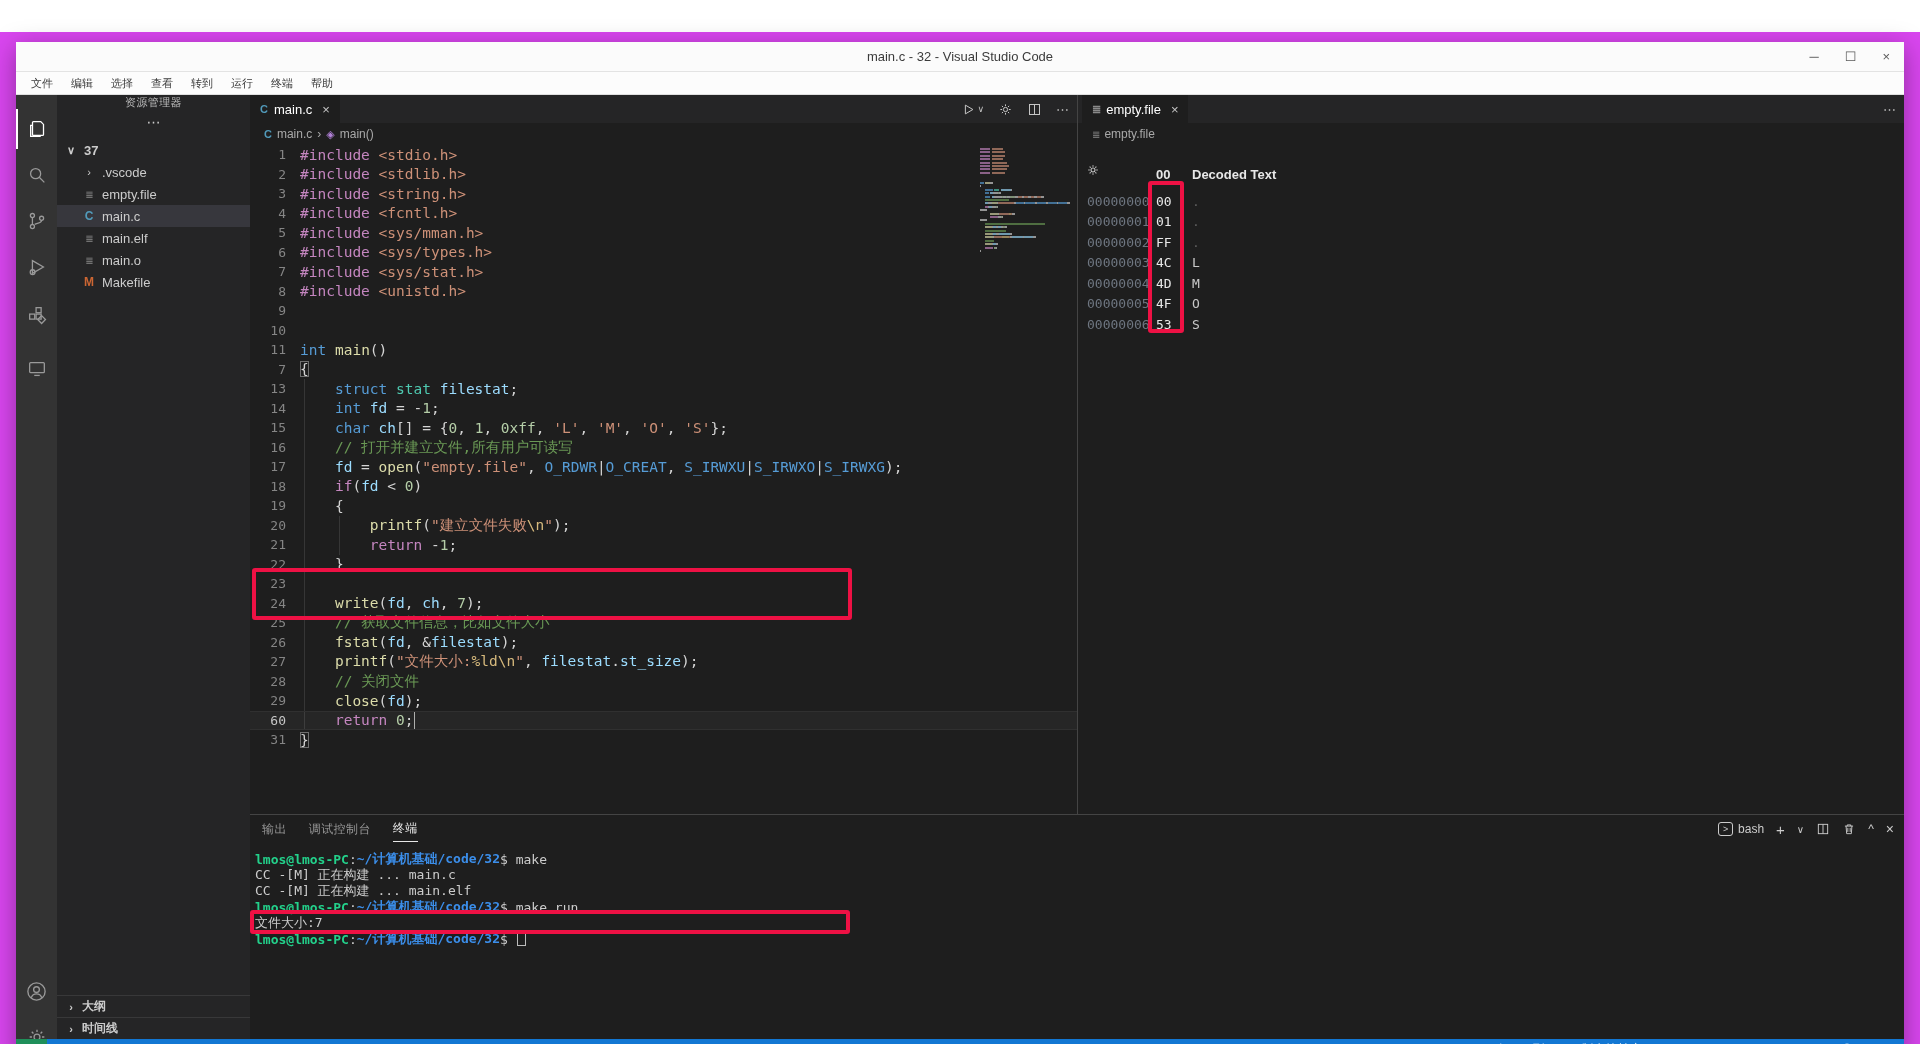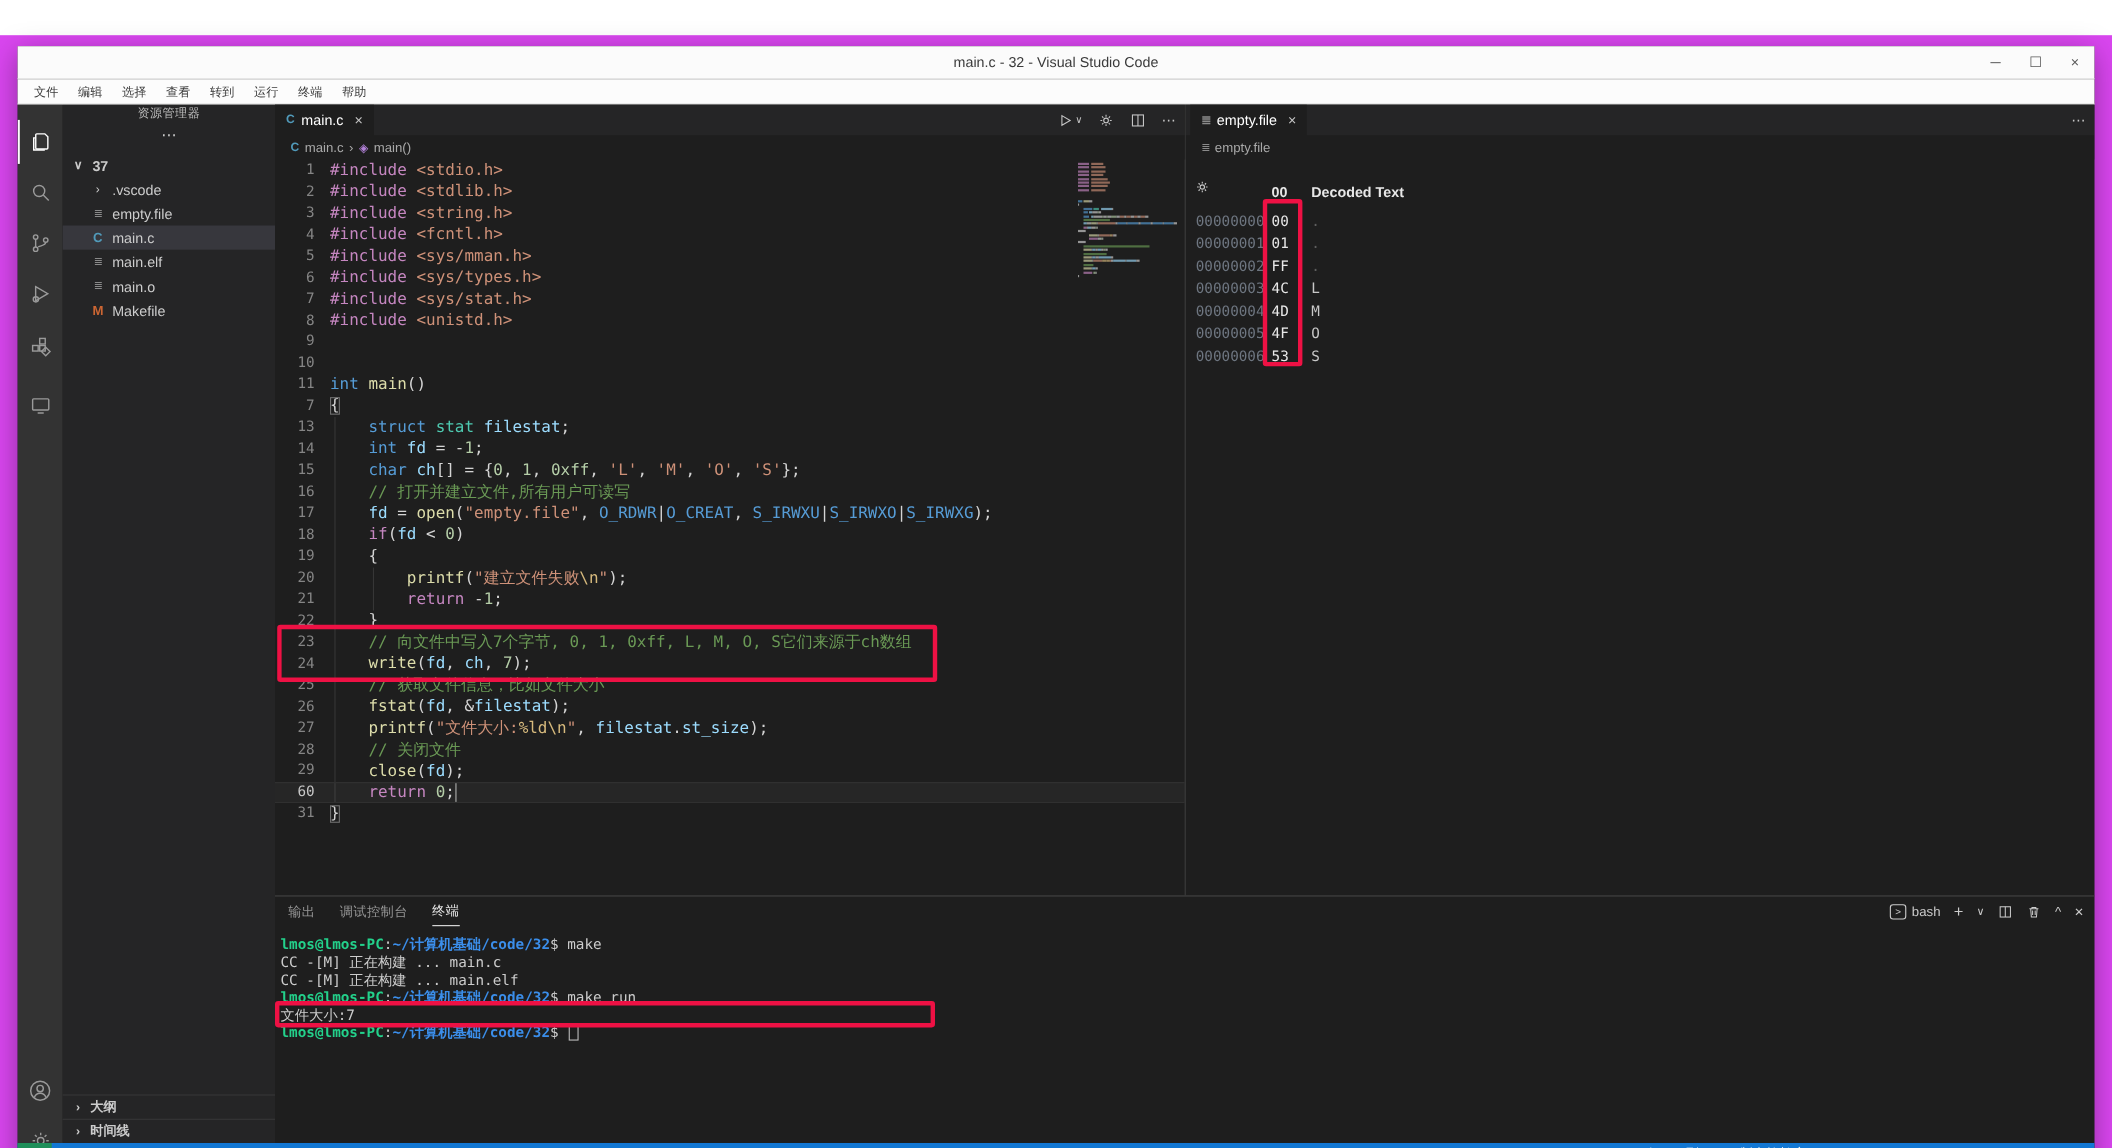--- a/index.html
+++ b/index.html
@@ -300,21 +300,21 @@
                   <div class="code-line" style="top: 234px;"><span class="line-num">13</span><span class="line-text"><span class="tok-plain">    </span><span class="tok-kw">struct</span><span class="tok-plain"> </span><span class="tok-type">stat</span><span class="tok-plain"> </span><span class="tok-var">filestat</span><span class="tok-plain">;</span></span></div>
                   <div class="code-line" style="top: 253.5px;"><span class="line-num">14</span><span class="line-text"><span class="tok-plain">    </span><span class="tok-kw">int</span><span class="tok-plain"> </span><span class="tok-var">fd</span><span class="tok-plain"> = -</span><span class="tok-num">1</span><span class="tok-plain">;</span></span></div>
                   <div class="code-line" style="top: 273px;"><span class="line-num">15</span><span class="line-text"><span class="tok-plain">    </span><span class="tok-kw">char</span><span class="tok-plain"> </span><span class="tok-var">ch</span><span class="tok-plain">[] = {</span><span class="tok-num">0</span><span class="tok-plain">, </span><span class="tok-num">1</span><span class="tok-plain">, </span><span class="tok-num">0xff</span><span class="tok-plain">, </span><span class="tok-str">'L'</span><span class="tok-plain">, </span><span class="tok-str">'M'</span><span class="tok-plain">, </span><span class="tok-str">'O'</span><span class="tok-plain">, </span><span class="tok-str">'S'</span><span class="tok-plain">};</span></span></div>
                   <div class="code-line" style="top: 292.5px;"><span class="line-num">16</span><span class="line-text"><span class="tok-plain">    </span><span class="tok-cmt">// 打开并建立文件,所有用户可读写</span></span></div>
                   <div class="code-line" style="top: 312px;"><span class="line-num">17</span><span class="line-text"><span class="tok-plain">    </span><span class="tok-var">fd</span><span class="tok-plain"> = </span><span class="tok-fn">open</span><span class="tok-plain">(</span><span class="tok-str">"empty.file"</span><span class="tok-plain">, </span><span class="tok-kw">O_RDWR</span><span class="tok-plain">|</span><span class="tok-kw">O_CREAT</span><span class="tok-plain">, </span><span class="tok-kw">S_IRWXU</span><span class="tok-plain">|</span><span class="tok-kw">S_IRWXO</span><span class="tok-plain">|</span><span class="tok-kw">S_IRWXG</span><span class="tok-plain">);</span></span></div>
                   <div class="code-line" style="top: 331.5px;"><span class="line-num">18</span><span class="line-text"><span class="tok-plain">    </span><span class="tok-ctrl">if</span><span class="tok-plain">(</span><span class="tok-var">fd</span><span class="tok-plain"> &lt; </span><span class="tok-num">0</span><span class="tok-plain">)</span></span></div>
                   <div class="code-line" style="top: 351px;"><span class="line-num">19</span><span class="line-text"><span class="tok-plain">    {</span></span></div>
                   <div class="code-line" style="top: 370.5px;"><span class="line-num">20</span><span class="line-text"><span class="tok-plain">        </span><span class="tok-fn">printf</span><span class="tok-plain">(</span><span class="tok-str">"建立文件失败</span><span class="tok-esc">\n</span><span class="tok-str">"</span><span class="tok-plain">);</span></span></div>
                   <div class="code-line" style="top: 390px;"><span class="line-num">21</span><span class="line-text"><span class="tok-plain">        </span><span class="tok-ctrl">return</span><span class="tok-plain"> -</span><span class="tok-num">1</span><span class="tok-plain">;</span></span></div>
                   <div class="code-line" style="top: 409.5px;"><span class="line-num">22</span><span class="line-text"><span class="tok-plain">    }</span></span></div>
-                  <div class="code-line" style="top: 429px;"><span class="line-num">23</span><span class="line-text"><span class="tok-plain">    </span><span class="tok-cmt">// 向文件中写入7个字节, 0, 1, 0xff, L, M, O, S它们来源于ch数组</span></span></div>
+                  <div class="code-line" style="top: 429px;"><span class="line-num">23</span></div>
                   <div class="code-line" style="top: 448.5px;"><span class="line-num">24</span><span class="line-text"><span class="tok-plain">    </span><span class="tok-fn">write</span><span class="tok-plain">(</span><span class="tok-var">fd</span><span class="tok-plain">, </span><span class="tok-var">ch</span><span class="tok-plain">, </span><span class="tok-num">7</span><span class="tok-plain">);</span></span></div>
                   <div class="code-line" style="top: 468px;"><span class="line-num">25</span><span class="line-text"><span class="tok-plain">    </span><span class="tok-cmt">// 获取文件信息，比如文件大小</span></span></div>
                   <div class="code-line" style="top: 487.5px;"><span class="line-num">26</span><span class="line-text"><span class="tok-plain">    </span><span class="tok-fn">fstat</span><span class="tok-plain">(</span><span class="tok-var">fd</span><span class="tok-plain">, &amp;</span><span class="tok-var">filestat</span><span class="tok-plain">);</span></span></div>
                   <div class="code-line" style="top: 507px;"><span class="line-num">27</span><span class="line-text"><span class="tok-plain">    </span><span class="tok-fn">printf</span><span class="tok-plain">(</span><span class="tok-str">"文件大小:</span><span class="tok-esc">%ld</span><span class="tok-esc">\n</span><span class="tok-str">"</span><span class="tok-plain">, </span><span class="tok-var">filestat</span><span class="tok-plain">.</span><span class="tok-var">st_size</span><span class="tok-plain">);</span></span></div>
                   <div class="code-line" style="top: 526.5px;"><span class="line-num">28</span><span class="line-text"><span class="tok-plain">    </span><span class="tok-cmt">// 关闭文件</span></span></div>
                   <div class="code-line" style="top: 546px;"><span class="line-num">29</span><span class="line-text"><span class="tok-plain">    </span><span class="tok-fn">close</span><span class="tok-plain">(</span><span class="tok-var">fd</span><span class="tok-plain">);</span></span></div>
                   <div class="code-line current" style="top: 565.5px;"><span class="line-num">60</span><span class="line-text"><span class="tok-plain">    </span><span class="tok-ctrl">return</span><span class="tok-plain"> </span><span class="tok-num">0</span><span class="tok-plain">;</span><span class="cursor"></span></span></div>
                   <div class="code-line" style="top: 585px;"><span class="line-num">31</span><span class="line-text"><span class="tok-brkt">}</span></span></div>
                 </div>
               <div class="minimap" id="minimap">

